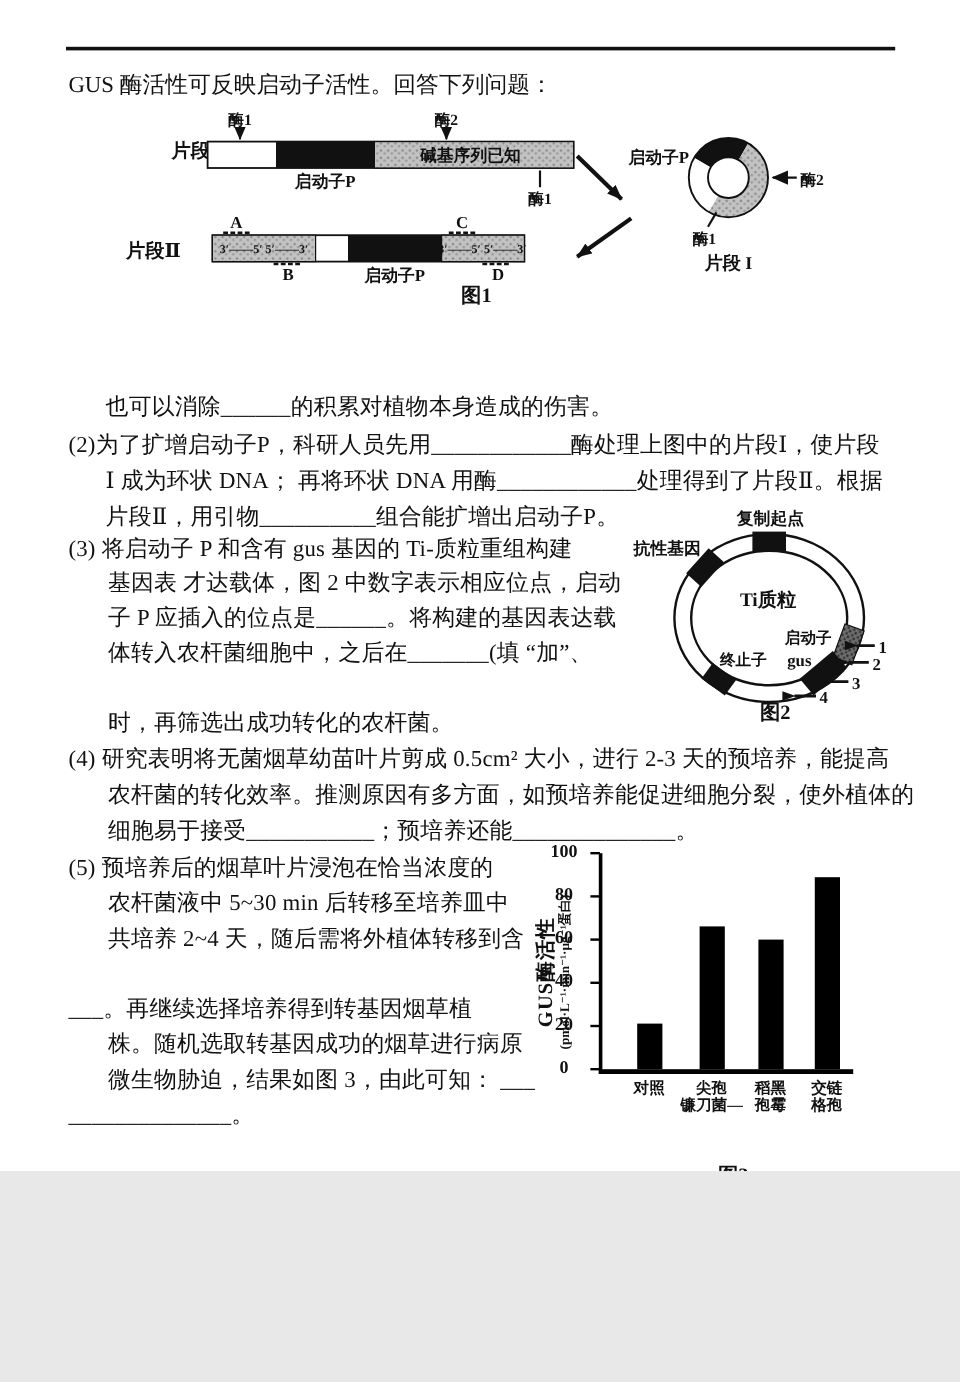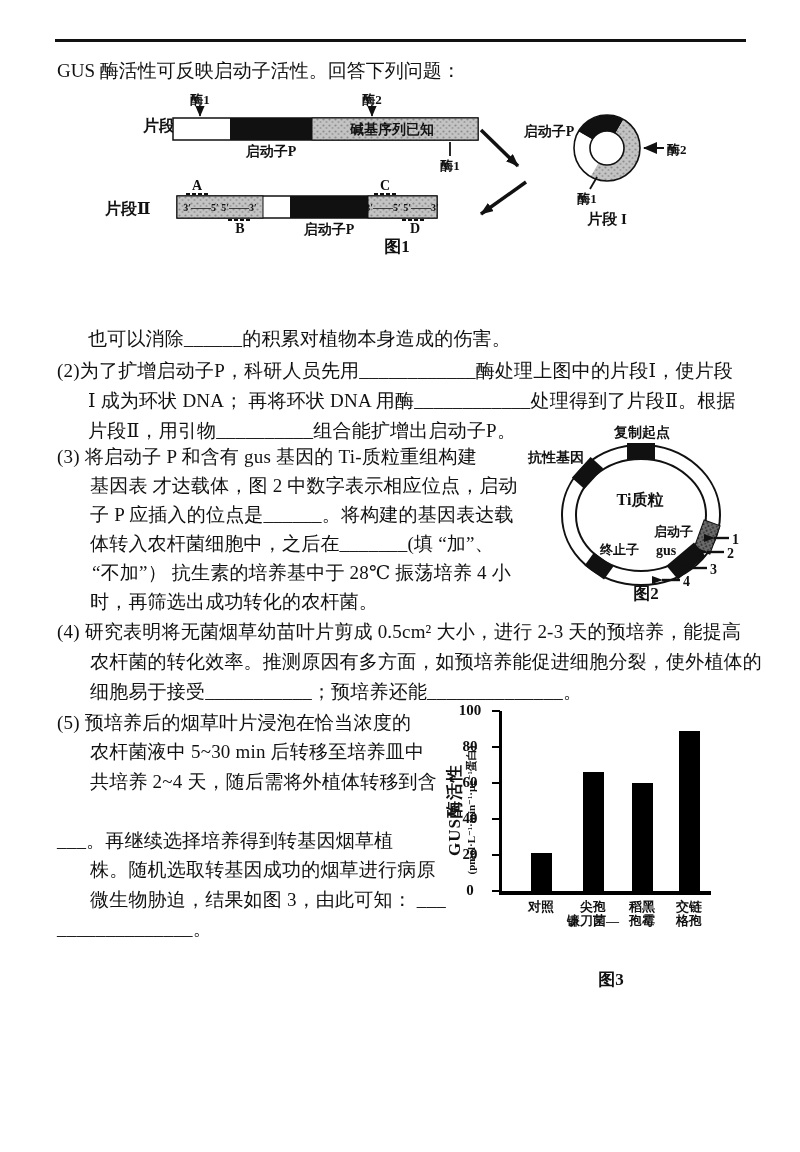--- a/index.html
+++ b/index.html
@@ -1,17 +1,17 @@
 <!DOCTYPE html>
 <html><head>
 <meta charset="utf-8">
 <style>
   html,body{margin:0;padding:0;background:#e8e8e8;}
   .page{
-    position:relative;width:800px;height:1152px;background:#ffffff;
+    position:relative;width:800px;height:976px;background:#ffffff;
     font-family:"Liberation Serif","DejaVu Serif",serif;color:#111;
     margin:0 auto;overflow:hidden;
   }
   .top-rule{position:absolute;left:55px;top:39px;width:691px;height:3px;background:#111;}
   .intro{position:absolute;left:57px;top:58px;font-size:19px;white-space:pre;}
   .q-line{position:absolute;white-space:pre;font-size:19px;letter-spacing:0.2px;}
   svg text{font-family:"Liberation Serif","DejaVu Serif",serif;fill:#111;}
   .fig-svg{position:absolute;}
   
   .chart{position:absolute;left:440px;top:698px;width:340px;height:270px;}
@@ -113,21 +113,20 @@
   <div class="q-line" style="left:88px;top:326px;">也可以消除______的积累对植物本身造成的伤害。</div>
 
   <div class="q-line" style="left:57px;top:358px;">(2)为了扩增启动子P，科研人员先用____________酶处理上图中的片段Ⅰ，使片段</div>
   <div class="q-line" style="left:88px;top:388px;">Ⅰ 成为环状 DNA； 再将环状 DNA 用酶____________处理得到了片段Ⅱ。根据</div>
   <div class="q-line" style="left:88px;top:418px;">片段Ⅱ，用引物__________组合能扩增出启动子P。</div>
 
   <div class="q-line" style="left:57px;top:444px;">(3) 将启动子 P 和含有 gus 基因的 Ti-质粒重组构建</div>
   <div class="q-line" style="left:90px;top:473px;">基因表 才达载体，图 2 中数字表示相应位点，启动</div>
   <div class="q-line" style="left:90px;top:502px;">子 P 应插入的位点是______。将构建的基因表达载</div>
   <div class="q-line" style="left:90px;top:531px;">体转入农杆菌细胞中，之后在_______(填 “加”、</div>
-  <div class="q-line" style="left:92px;top:560px;">“不加”） 抗生素的培养基中于 28℃ 振荡培养 4 小</div>
   <div class="q-line" style="left:90px;top:589px;">时，再筛选出成功转化的农杆菌。</div>
 
   <div class="q-line" style="left:57px;top:619px;">(4) 研究表明将无菌烟草幼苗叶片剪成 0.5cm² 大小，进行 2-3 天的预培养，能提高</div>
   <div class="q-line" style="left:90px;top:649px;">农杆菌的转化效率。推测原因有多方面，如预培养能促进细胞分裂，使外植体的</div>
   <div class="q-line" style="left:90px;top:679px;">细胞易于接受___________；预培养还能______________。</div>
 
   <div class="q-line" style="left:57px;top:710px;">(5) 预培养后的烟草叶片浸泡在恰当浓度的</div>
   <div class="q-line" style="left:90px;top:739px;">农杆菌液中 5~30 min 后转移至培养皿中</div>
   <div class="q-line" style="left:90px;top:769px;">共培养 2~4 天，随后需将外植体转移到含</div>
   <div class="q-line" style="left:90px;top:857px;">株。随机选取转基因成功的烟草进行病原</div>

